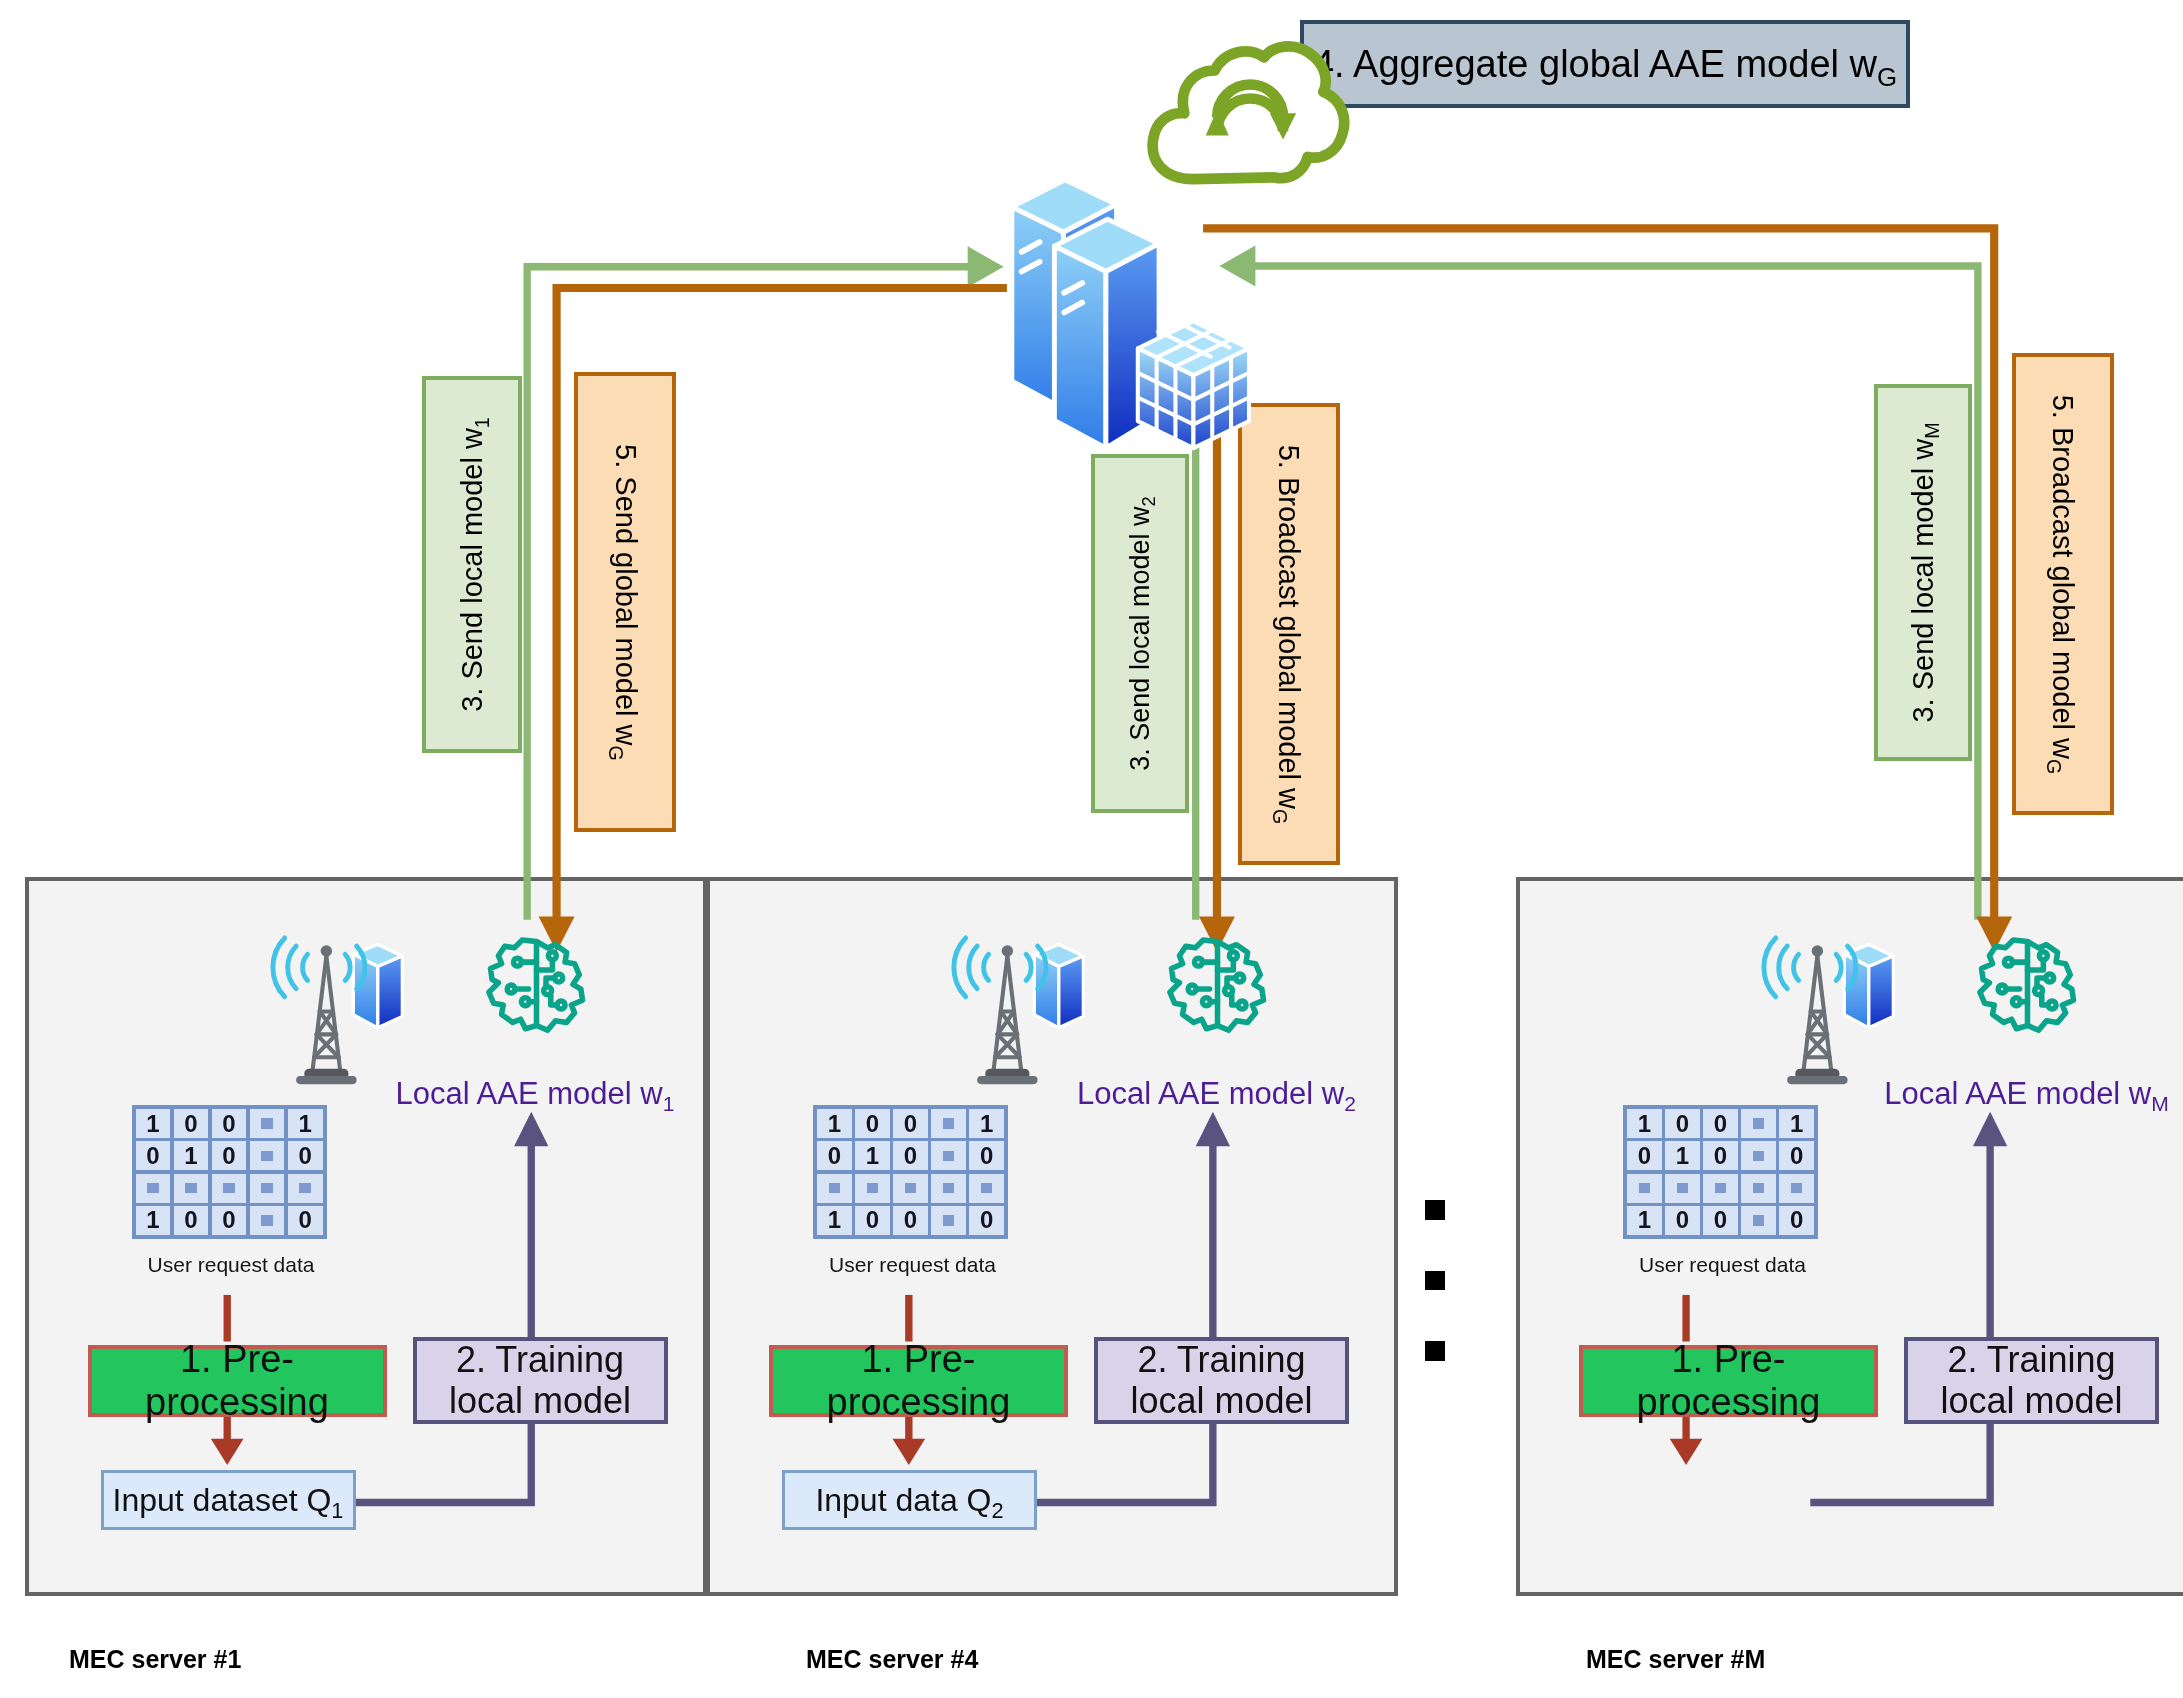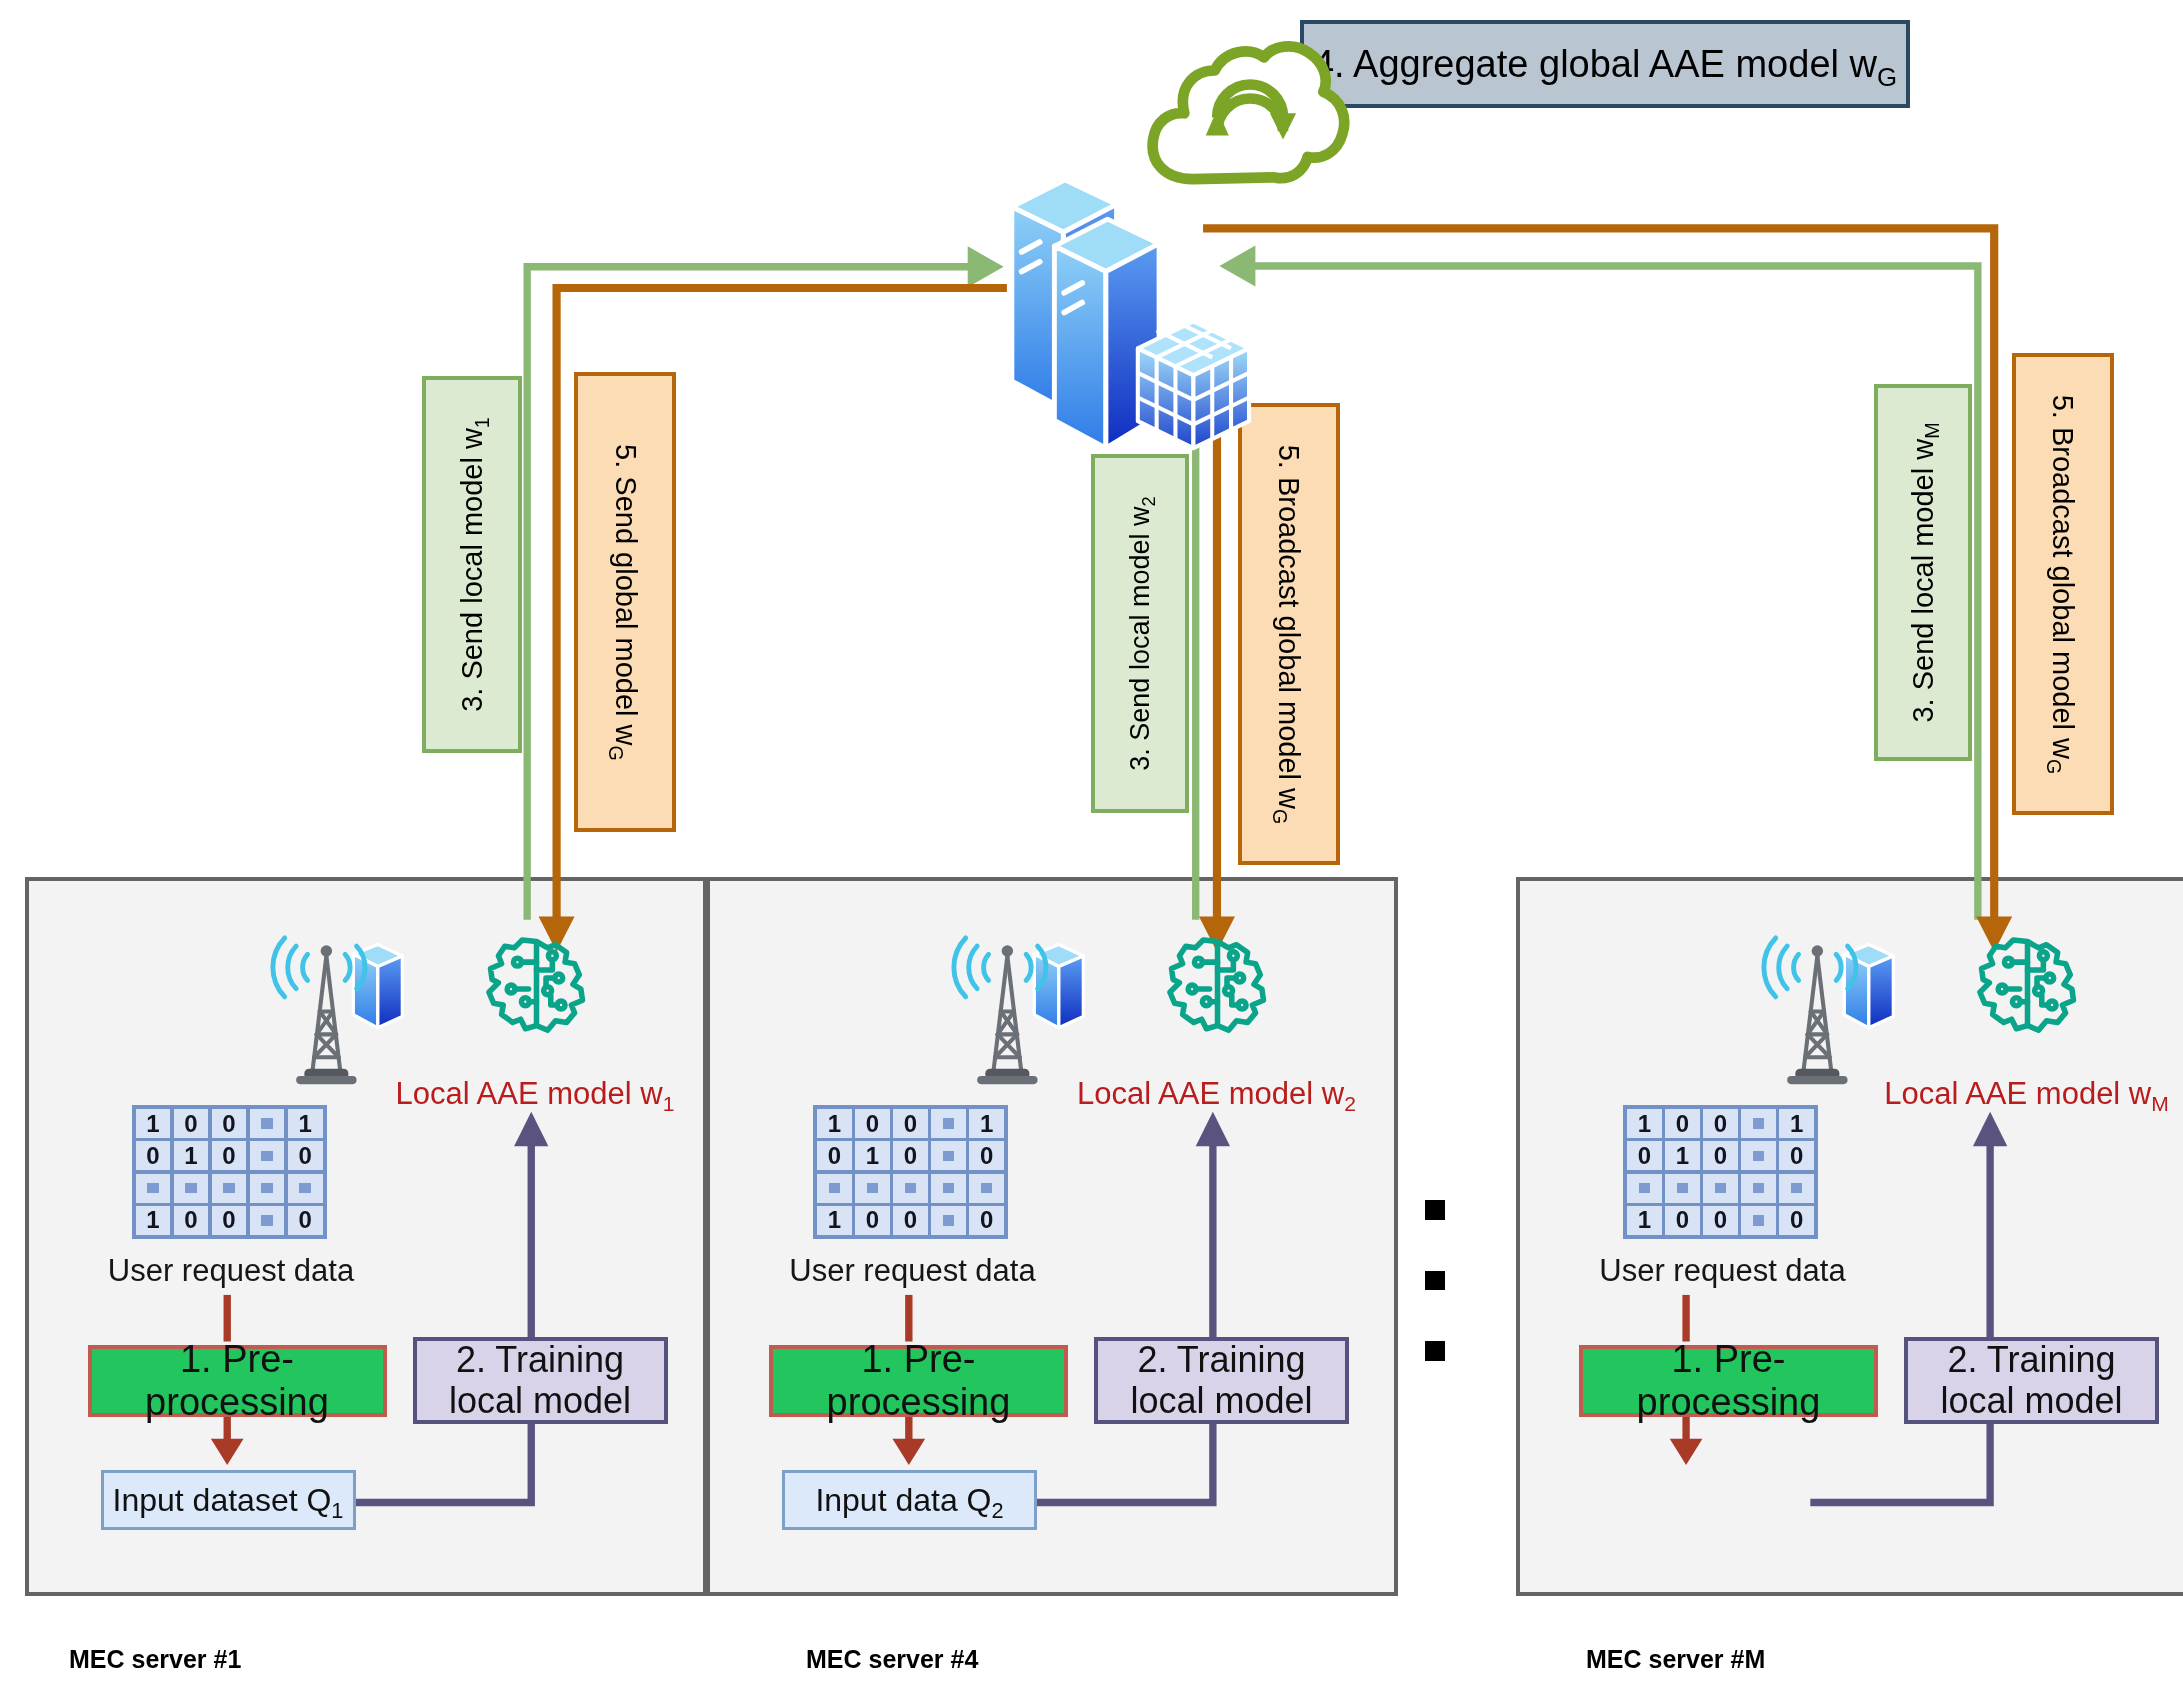--- a/index.html
+++ b/index.html
@@ -14,27 +14,27 @@
   .pM{left:1516px;width:678px;}
 
   
   #wires{position:absolute;left:0;top:0;z-index:2;}
 
   
   .panel .item{position:absolute;z-index:3;}
 
   .ant{left:204px;top:39px;width:190px;height:165px;}
   .brain{left:452px;top:47px;width:111px;height:119px;}
-  .aae-label{left:286px;top:195px;width:441px;height:43px;text-align:center;font-size:31px;color:#b91c1c;}
+  .aae-label{left:286px;top:195px;width:441px;height:43px;text-align:center;font-size:31px;color:#4c1d95;}
 
   .matrix{left:103px;top:224px;width:195px;display:grid;grid-template-columns:repeat(5,1fr);gap:3.3px;background:#7291c4;border:4.1px solid #7291c4;}
   .matrix .cell{background:#d9e3f6;height:29px;display:flex;align-items:center;justify-content:center;font-weight:bold;font-size:24px;color:#14141e;}
   .matrix .sq{width:11.4px;height:10.6px;background:#7d9bd0;display:block;}
 
-  .req-label{left:31px;top:372px;width:343px;text-align:center;font-size:31px;color:#161616;}
+  .req-label{left:31px;top:372px;width:343px;text-align:center;font-size:21px;color:#161616;}
 
   .flowbox{display:flex;align-items:center;justify-content:center;text-align:center;}
   .pre{left:59px;top:464px;width:299px;height:72px;background:#22c55e;border:4.1px solid #c15b50;font-size:38px;}
   .train{left:384px;top:456px;width:255px;height:87px;background:#d8d3e8;border:4.1px solid #56527e;font-size:36px;line-height:1.12;}
   .dataset{left:72px;top:589px;width:255px;height:60px;background:#dbe9fa;border:3.3px solid #7da0c8;font-size:32px;}
 
   .mec-name{position:absolute;top:1645px;width:490px;text-align:left;font-size:25px;font-weight:bold;color:#000;z-index:3;}
 
   
   .vlabel{position:absolute;display:flex;align-items:center;justify-content:center;z-index:3;}

